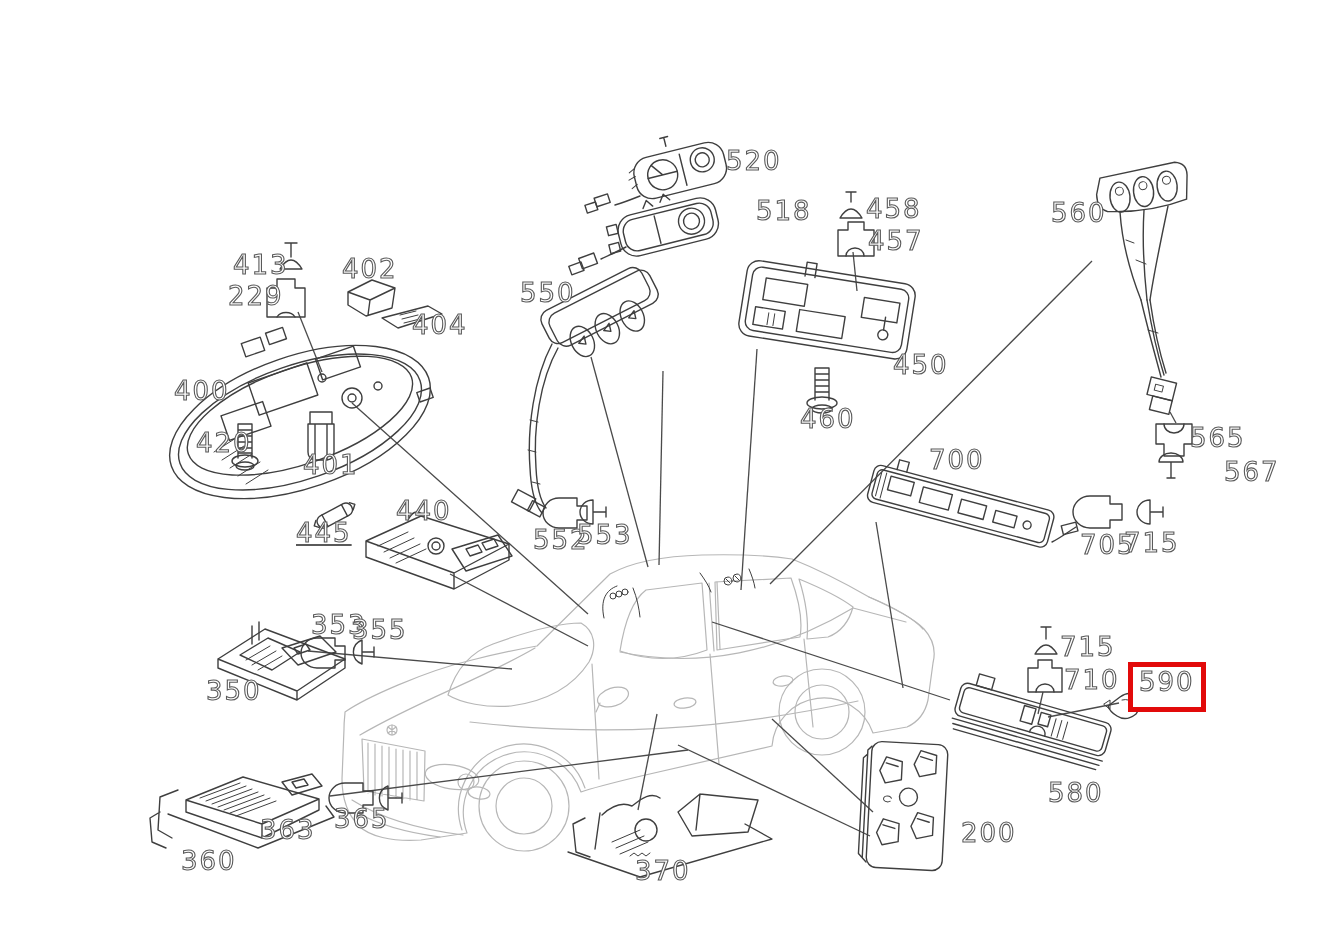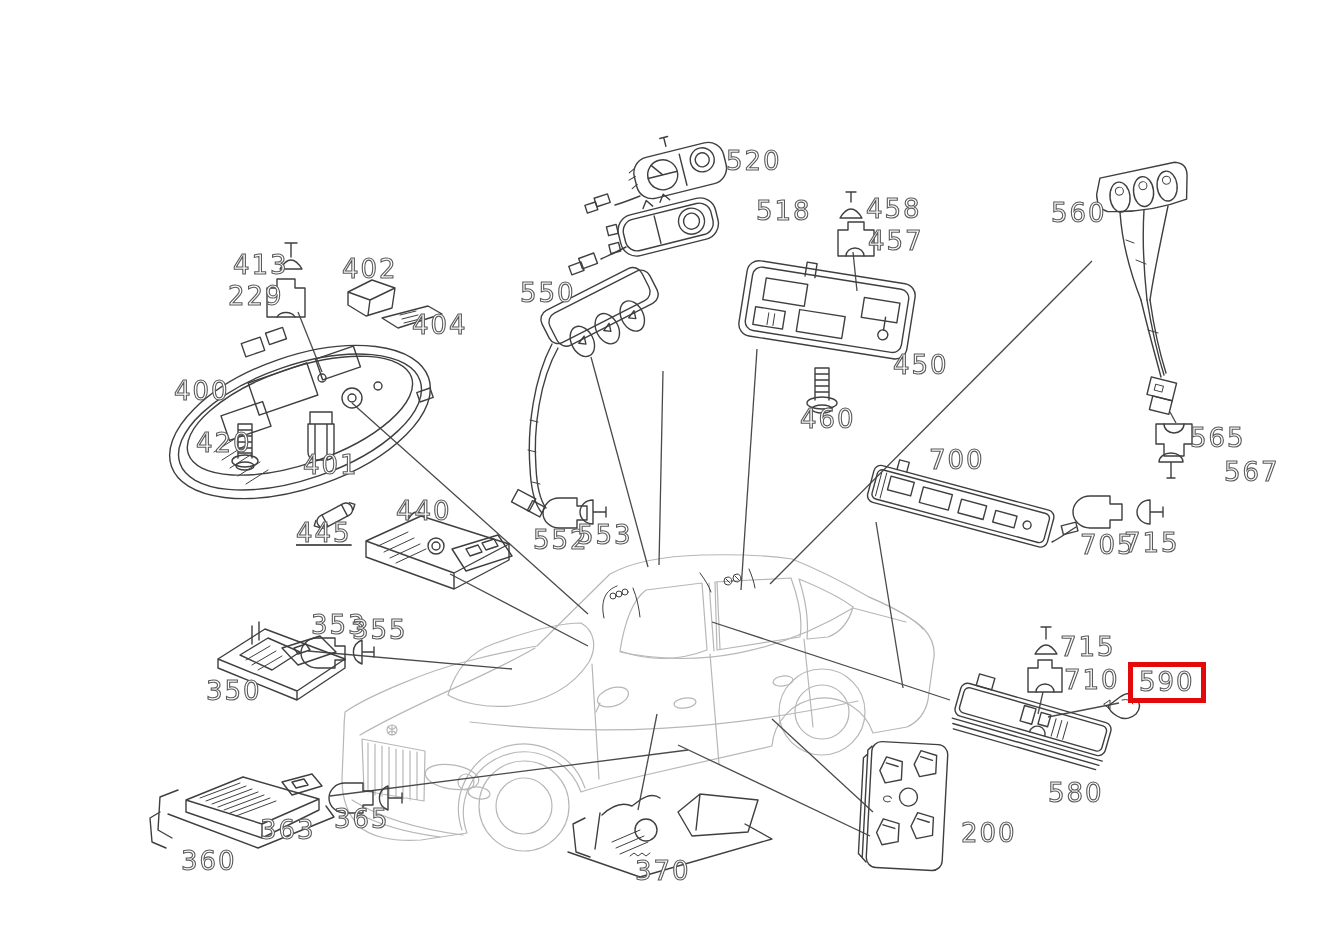--- a/index.html
+++ b/index.html
@@ -9,21 +9,21 @@
   svg .c{fill:none;stroke:#b7b7b7;stroke-width:1.2;stroke-linejoin:round;stroke-linecap:round;}
   svg .p{fill:none;stroke:#3f3f3f;stroke-width:1.4;stroke-linejoin:round;stroke-linecap:round;}
   svg .h{stroke-width:1;}
   svg .L{stroke:#4a4a4a;stroke-width:1.3;}
   .part-label{position:absolute;font-size:26px;letter-spacing:2px;color:#4a4a4a;
               line-height:1;white-space:nowrap;user-select:none;cursor:pointer;}
   @supports (-webkit-text-stroke: 1px black){
     .part-label{color:#fff;-webkit-text-stroke:1.1px #5a5a5a;}
   }
   .part-label.highlighted{border:5px solid #e20a0a;background:#ffffff;
-              padding:2px 6px 3px 6px;margin-left:-11px;margin-top:-10px;}
+              padding:2px 6px 12px 6px;margin-left:-11px;margin-top:-10px;}
 </style>
 </head>
 <body>
 
 <div id="stage">
 
 <svg id="art" width="1326" height="937" viewBox="0 0 1326 937">
 
   <g>
     <path class="c" d="M345,712 C365,698 425,671 472,660 C500,653 520,649 537,646 L610,574

